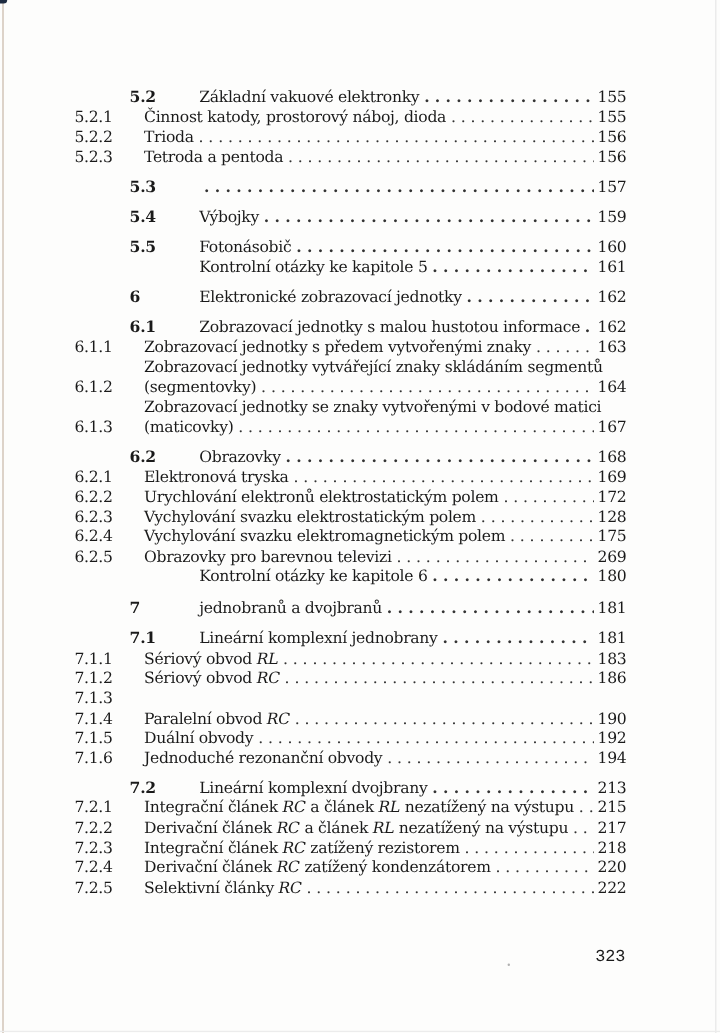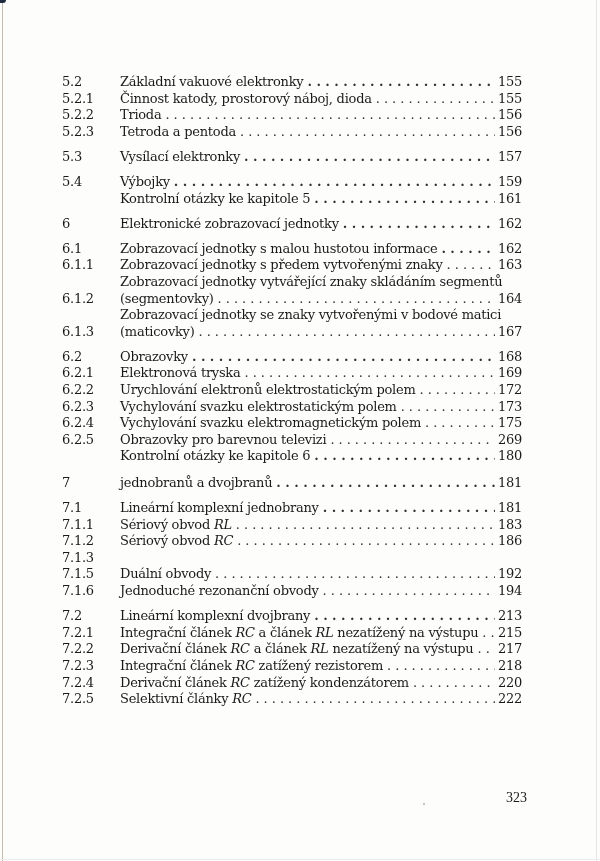--- a/index.html
+++ b/index.html
@@ -101,30 +101,29 @@
       word-spacing: 0.9px;
     }
     .page-ref {
       flex: 0 0 auto;
       text-align: right;
       white-space: nowrap;
     }
     .bold { font-weight: bold; }
     .bold .title, .bold .num, .bold .page-ref { font-weight: normal; }
     .bold .page-ref { font-weight: normal; }
-    .bold .num { font-weight: normal; }
+    .bold .num { font-weight: bold; margin-left: 46px; }
     i { }
     .folio {
       position: absolute;
       left: 496px;
       top: 790px;
       font-size: 14px;
-      font-family: Liberation Serif, serif;
+      font-family: Liberation Mono, monospace;
       color: #1a1a1a;
-      margin-left: 10px;
     }
     .speck {
       position: absolute;
       width: 2px; height: 2px;
       background: #b0b0b0;
       border-radius: 50%;
     }
   </style>
 </head>
 <body>
@@ -165,31 +164,38 @@
         <span class="num">5.2.3</span>
         <div class="title-wrap">
           <span class="title">Tetroda a pentoda</span>
           <span class="leader"></span>
           <span class="page-ref">156</span>
         </div>
       </div>
       <div class="row bold gap">
         <span class="num">5.3</span>
         <div class="title-wrap">
-          <span class="title">Vysílací elektronky</span>
           <span class="leader"></span>
           <span class="page-ref">157</span>
         </div>
       </div>
       <div class="row bold gap">
         <span class="num">5.4</span>
         <div class="title-wrap">
           <span class="title">Výbojky</span>
           <span class="leader"></span>
           <span class="page-ref">159</span>
+        </div>
+      </div>
+      <div class="row bold gap">
+        <span class="num">5.5</span>
+        <div class="title-wrap">
+          <span class="title">Fotonásobič</span>
+          <span class="leader"></span>
+          <span class="page-ref">160</span>
         </div>
       </div>
       <div class="row bold">
         <span class="num"></span>
         <div class="title-wrap">
           <span class="title">Kontrolní otázky ke kapitole 5</span>
           <span class="leader"></span>
           <span class="page-ref">161</span>
         </div>
       </div>
@@ -265,21 +271,21 @@
           <span class="title">Urychlování elektronů elektrostatickým polem</span>
           <span class="leader"></span>
           <span class="page-ref">172</span>
         </div>
       </div>
       <div class="row">
         <span class="num">6.2.3</span>
         <div class="title-wrap">
           <span class="title">Vychylování svazku elektrostatickým polem</span>
           <span class="leader"></span>
-          <span class="page-ref">173</span>
+          <span class="page-ref">128</span>
         </div>
       </div>
       <div class="row">
         <span class="num">6.2.4</span>
         <div class="title-wrap">
           <span class="title">Vychylování svazku elektromagnetickým polem</span>
           <span class="leader"></span>
           <span class="page-ref">175</span>
         </div>
       </div>
@@ -328,20 +334,28 @@
       <div class="row">
         <span class="num">7.1.2</span>
         <div class="title-wrap">
           <span class="title"><span>Sériový obvod </span><i>RC</i></span>
           <span class="leader"></span>
           <span class="page-ref">186</span>
         </div>
       </div>
       <div class="row">
         <span class="num">7.1.3</span>
+      </div>
+      <div class="row">
+        <span class="num">7.1.4</span>
+        <div class="title-wrap">
+          <span class="title"><span>Paralelní obvod </span><i>RC</i></span>
+          <span class="leader"></span>
+          <span class="page-ref">190</span>
+        </div>
       </div>
       <div class="row">
         <span class="num">7.1.5</span>
         <div class="title-wrap">
           <span class="title">Duální obvody</span>
           <span class="leader"></span>
           <span class="page-ref">192</span>
         </div>
       </div>
       <div class="row">

